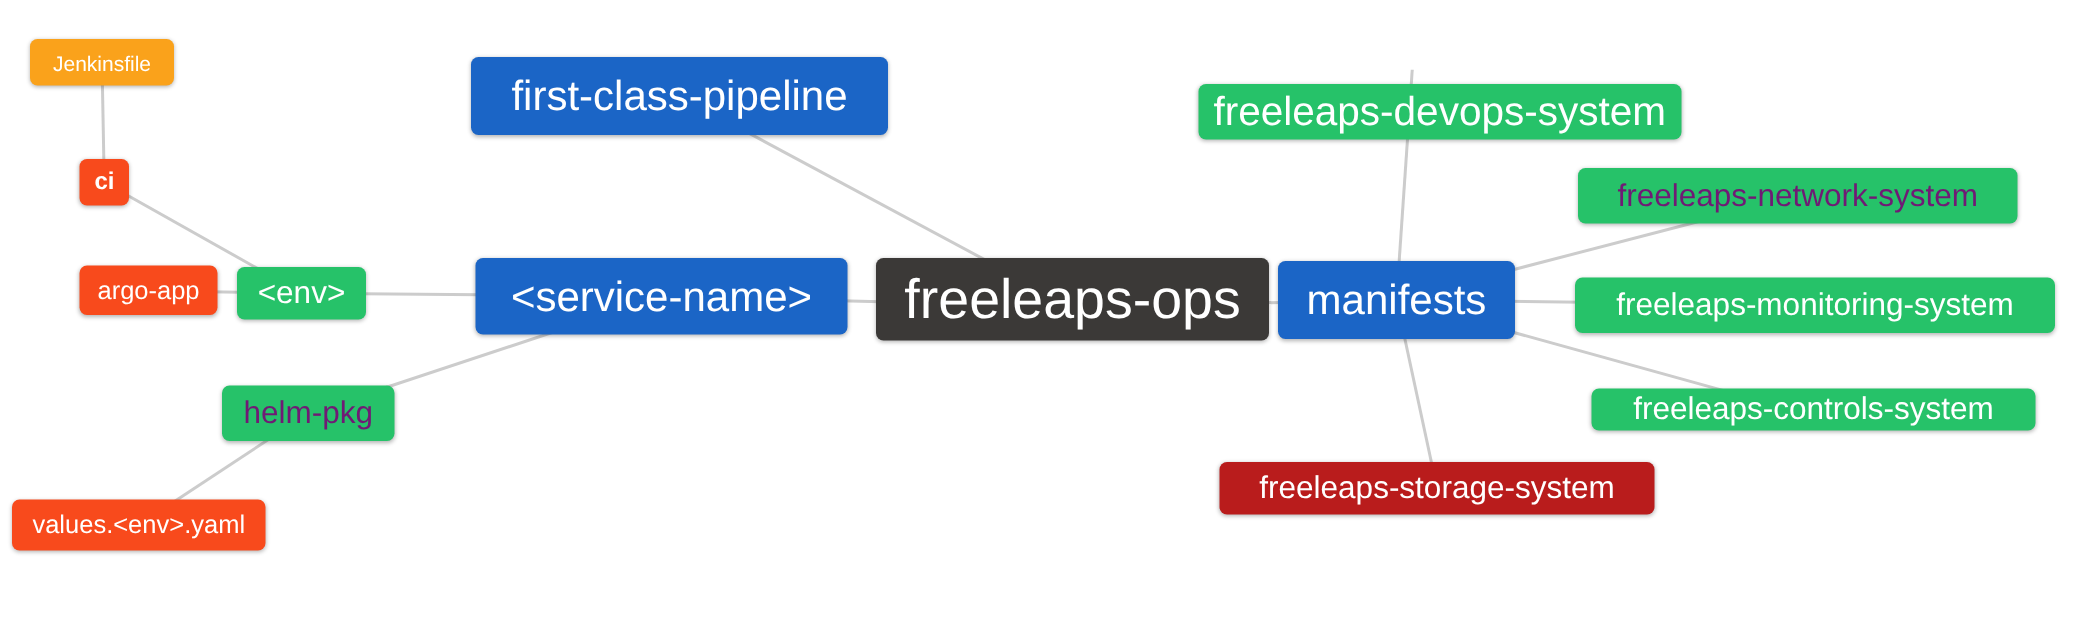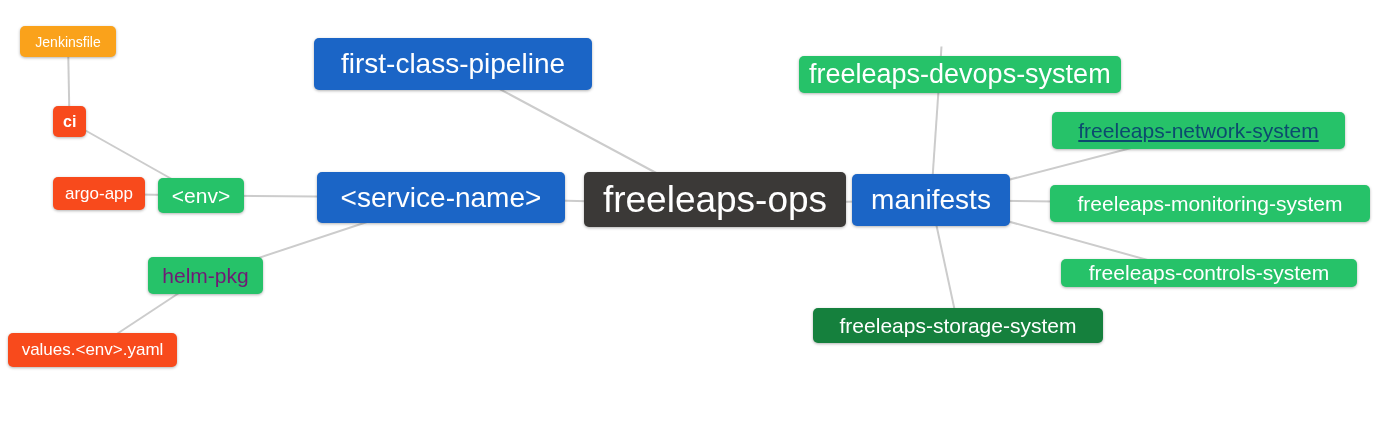--- a/index.html
+++ b/index.html
@@ -63,19 +63,19 @@
 
 <div class="node" style="left: 20px; top: 26px; height: 31px; min-width: 96px; font-size: 14px; background: rgb(250, 162, 27); color: rgb(255, 255, 255);">Jenkinsfile</div>
     <div class="node bold" style="left: 53px; top: 106px; height: 31px; min-width: 31px; font-size: 16px; background: rgb(248, 74, 28); color: rgb(255, 255, 255);">ci</div>
     <div class="node" style="left: 30px; top: 177px; height: 33px; min-width: 92px; font-size: 17px; background: rgb(248, 74, 28); color: rgb(255, 255, 255); margin-left: 23px;">argo-app</div>
     <div class="node" style="left: 158px; top: 178px; height: 35px; min-width: 86px; font-size: 21px; background: rgb(38, 194, 105); color: rgb(255, 255, 255);">&lt;env&gt;</div>
     <div class="node" style="left: 314px; top: 38px; height: 52px; min-width: 278px; font-size: 28px; background: rgb(27, 101, 198); color: rgb(255, 255, 255);">first-class-pipeline</div>
     <div class="node" style="left: 317px; top: 172px; height: 51px; min-width: 248px; font-size: 28px; background: rgb(27, 101, 198); color: rgb(255, 255, 255);">&lt;service-name&gt;</div>
     <div class="node" style="left: 584px; top: 172px; height: 55px; min-width: 262px; font-size: 37px; background: rgb(59, 57, 55); color: rgb(255, 255, 255);">freeleaps-ops</div>
     <div class="node" style="left: 852px; top: 174px; height: 52px; min-width: 158px; font-size: 28px; background: rgb(27, 101, 198); color: rgb(255, 255, 255);">manifests</div>
     <div class="node" style="left: 799px; top: 28px; height: 37px; min-width: 285px; font-size: 27px; background: rgb(38, 194, 105); color: rgb(255, 255, 255); margin-top: 28px;">freeleaps-devops-system</div>
-    <div class="node" style="left: 1052px; top: 112px; height: 37px; min-width: 293px; font-size: 21px; background: rgb(38, 194, 105); color: #0c4a6e; text-decoration: underline;">freeleaps-network-system</div>
+    <div class="node" style="left: 1052px; top: 112px; height: 37px; min-width: 293px; font-size: 21px; background: rgb(38, 194, 105); color: #701a75;">freeleaps-network-system</div>
     <div class="node" style="left: 1050px; top: 185px; height: 37px; min-width: 320px; font-size: 21px; background: rgb(38, 194, 105); color: rgb(255, 255, 255);">freeleaps-monitoring-system</div>
     <div class="node" style="left: 1061px; top: 259px; height: 28px; min-width: 296px; font-size: 21px; background: rgb(38, 194, 105); color: rgb(255, 255, 255);">freeleaps-controls-system</div>
-    <div class="node" style="left: 813px; top: 308px; height: 35px; min-width: 290px; font-size: 21px; background: #15803d; color: rgb(255, 255, 255);">freeleaps-storage-system</div>
+    <div class="node" style="left: 813px; top: 308px; height: 35px; min-width: 290px; font-size: 21px; background: #b91c1c; color: rgb(255, 255, 255);">freeleaps-storage-system</div>
     <div class="node" style="left: 148px; top: 257px; height: 37px; min-width: 115px; font-size: 21px; background: rgb(38, 194, 105); color: #701a75;">helm-pkg</div>
     <div class="node" style="left: 8px; top: 333px; height: 34px; min-width: 169px; font-size: 17px; background: rgb(248, 74, 28); color: rgb(255, 255, 255);">values.&lt;env&gt;.yaml</div>
   </div>
 
 </body></html>

